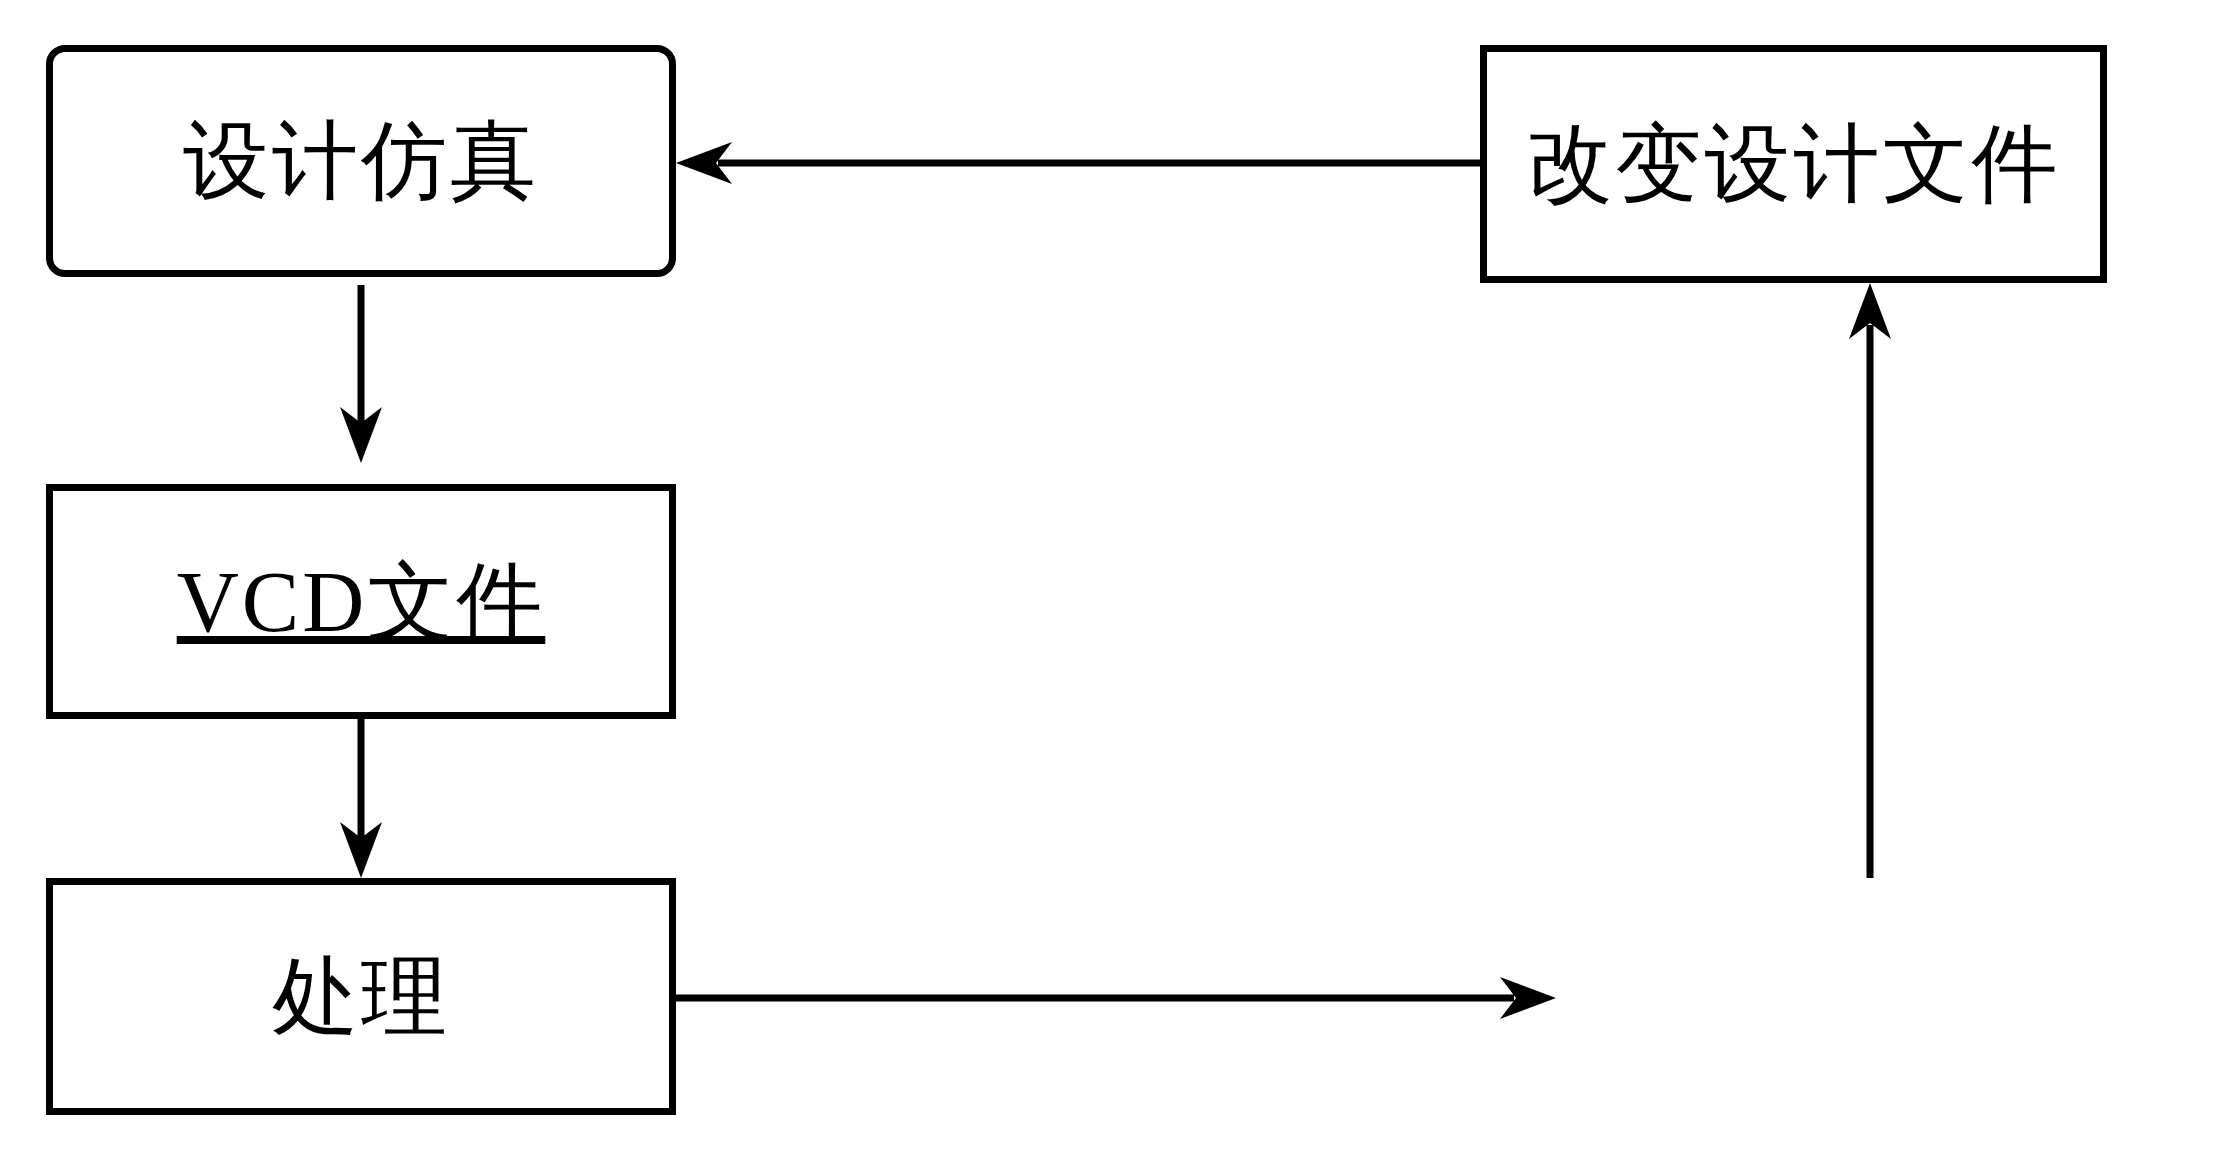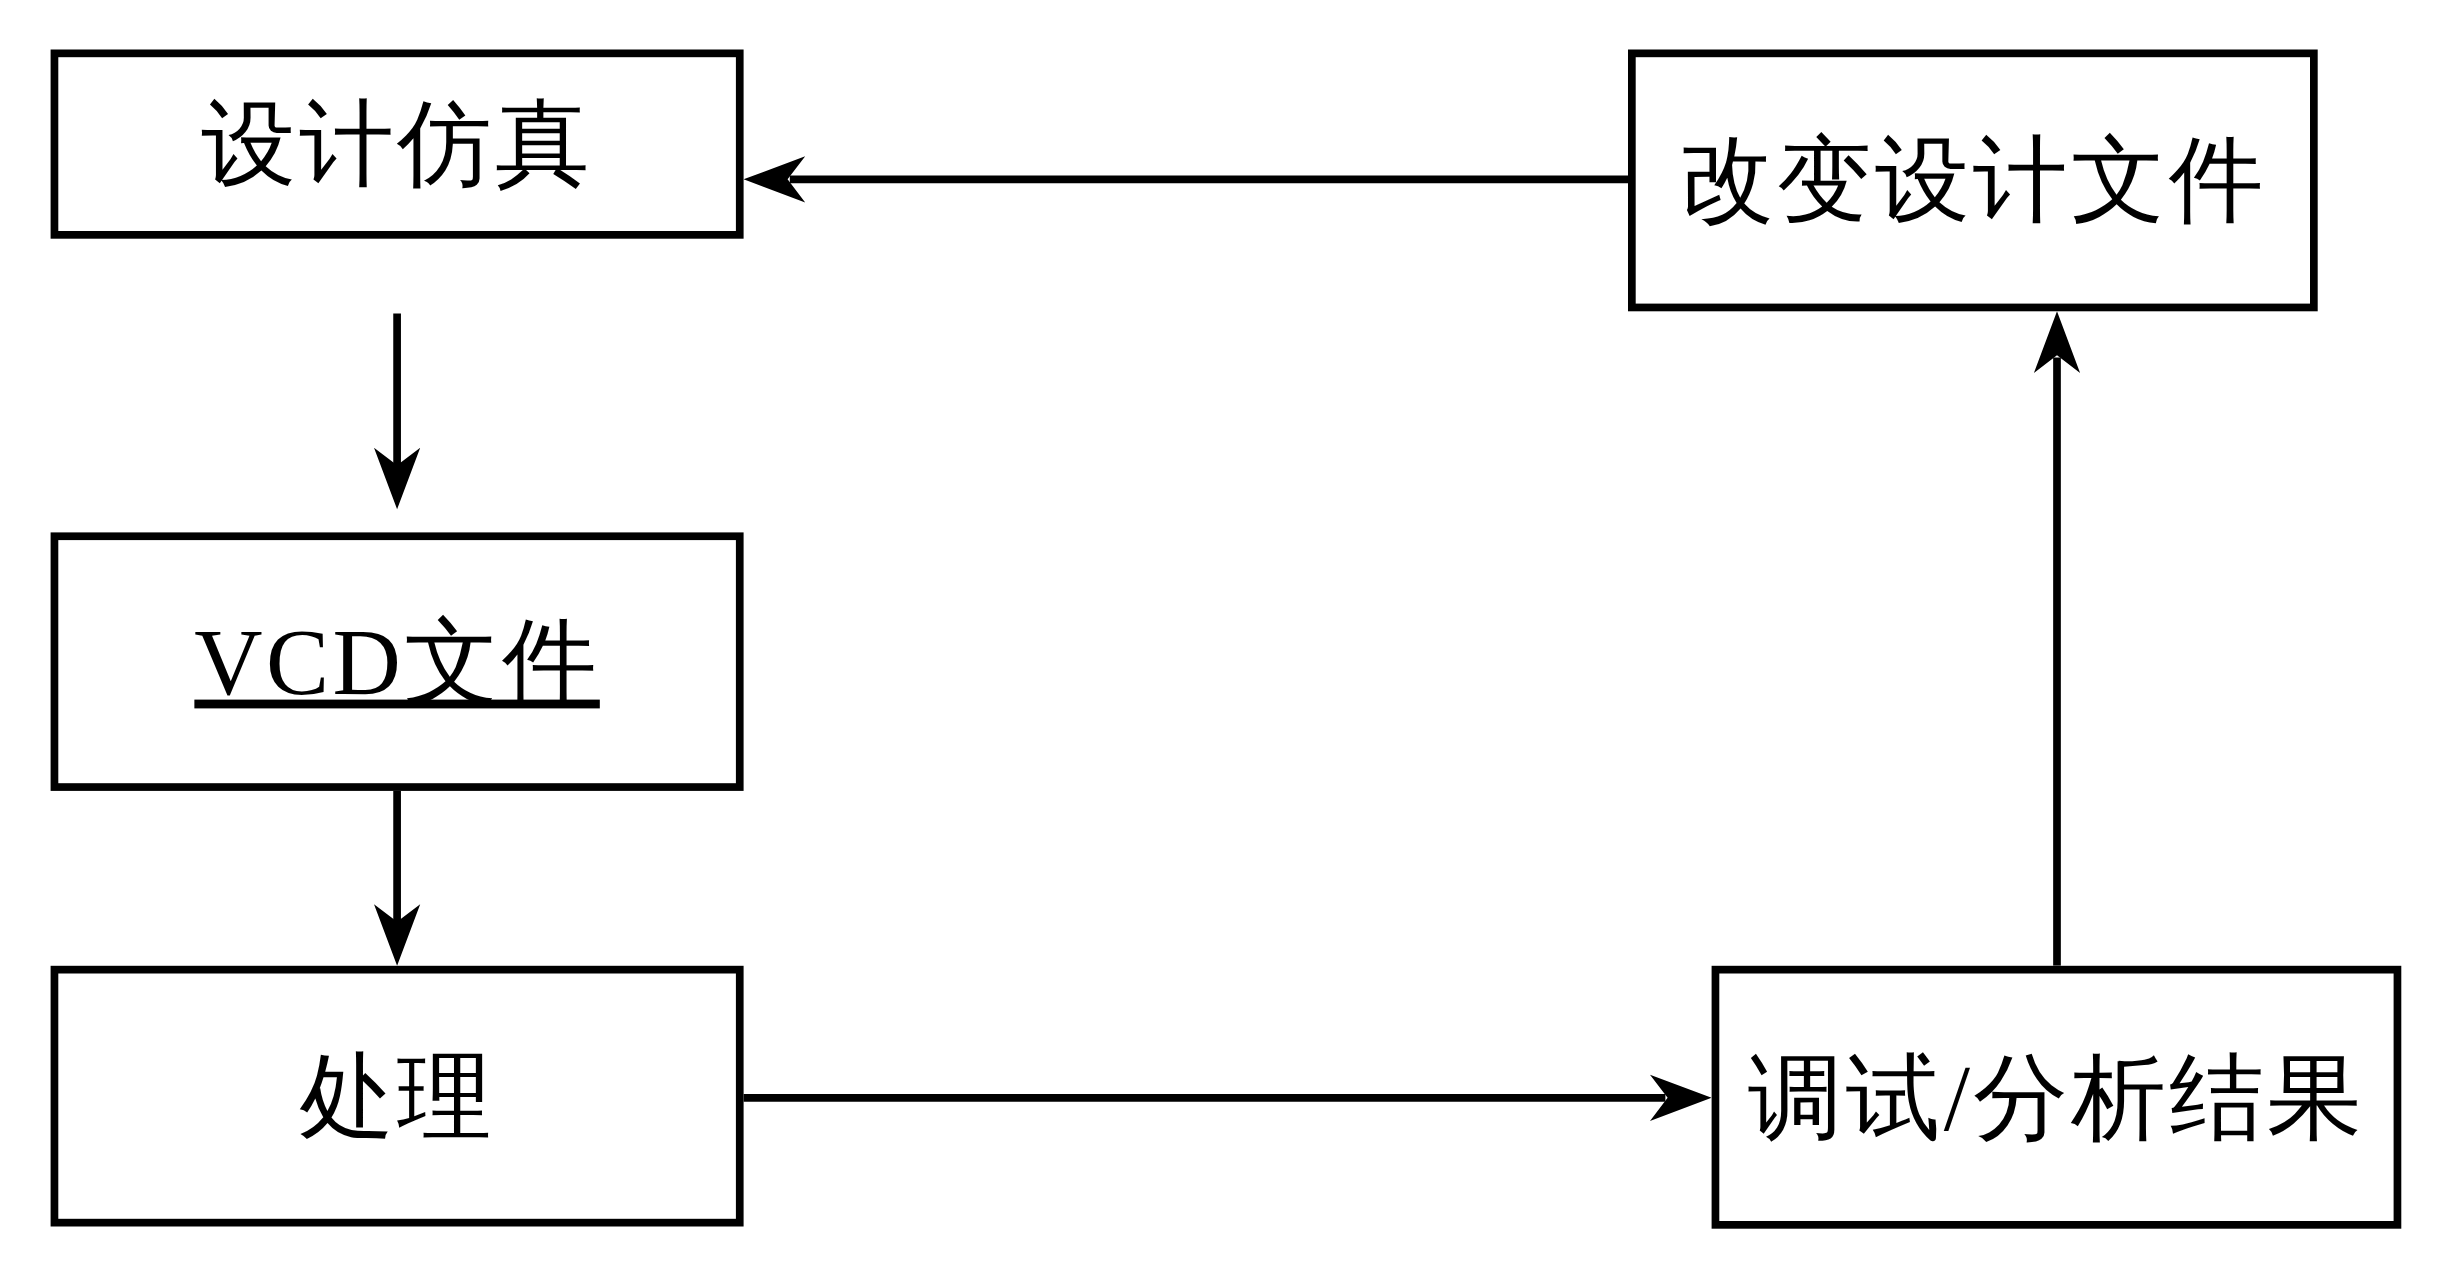--- a/index.html
+++ b/index.html
@@ -39,21 +39,21 @@
     align-items: center;
     justify-content: center;
   }
   .node .label {
     font-size: 86px;
     color: #000000;
     letter-spacing: 3px;
     white-space: nowrap;
     line-height: 1;
   }
-  .node-design-simulation   { left: 46px;   top: 45px;  width: 630px; height: 172px; }
+  .node-design-simulation   { left: 46px;   top: 45px;  width: 630px; height: 232px; border-radius: 19px; }
   .node-vcd-file            { left: 46px;   top: 484px; width: 630px; height: 235px; text-decoration: underline; }
   .node-processing          { left: 46px;   top: 878px; width: 630px; height: 237px; justify-content: center; }
   .node-change-design-file  { left: 1480px; top: 45px;  width: 627px; height: 238px; }
   .node-debug-analysis      { left: 1556px; top: 878px; width: 627px; height: 239px; }
 </style>
 </head>
 <body>
 
 <div class="stage">
 
@@ -94,17 +94,14 @@
   </div>
 
   <div class="node node-processing">
     <span class="label">处理</span>
   </div>
 
   <div class="node node-change-design-file">
     <span class="label">改变设计文件</span>
   </div>
 
-  <div class="node node-debug-analysis">
-    <span class="label">调试/分析结果</span>
-  </div>
 
 </div>
 
 </body></html>

